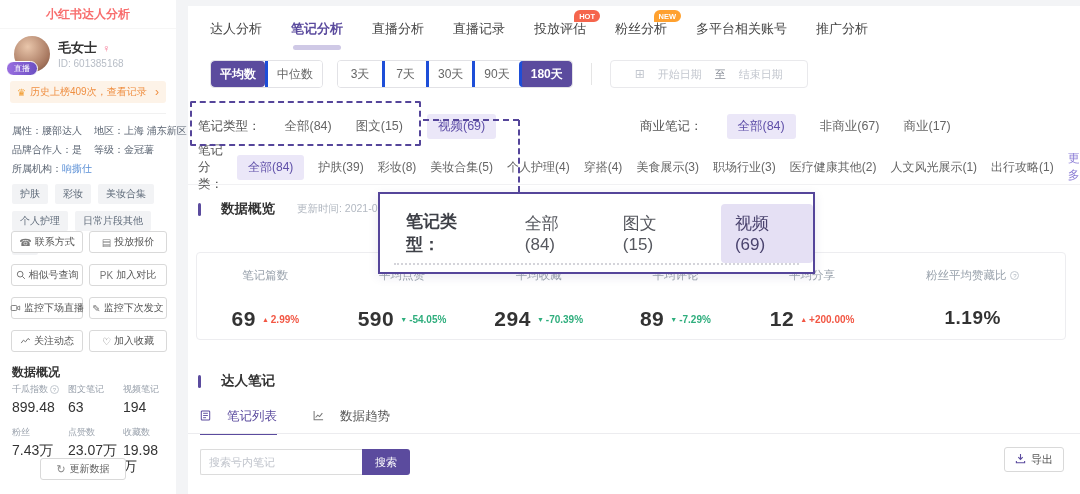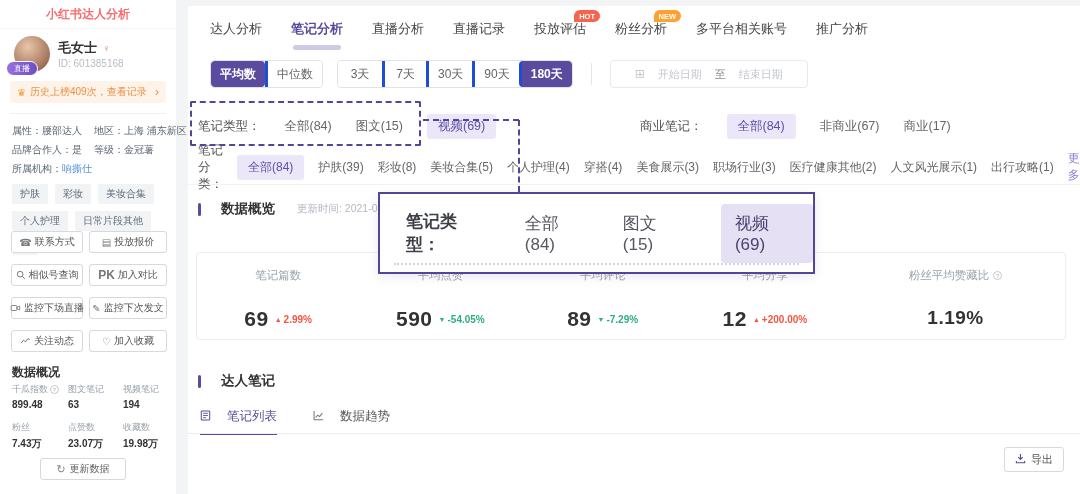--- a/index.html
+++ b/index.html
@@ -28,21 +28,21 @@
   .attrs .link{color:#5a8fd6;cursor:pointer}
   .tags{position:absolute;left:12px;top:184px;width:158px;display:flex;flex-wrap:wrap;gap:7px 7px}
   .tag{background:#f2f3f5;color:#5f6b7a;font-size:10px;padding:3px 8px;border-radius:2px;white-space:nowrap}
   .actions{position:absolute;left:11px;top:231px;width:156px;display:grid;grid-template-columns:72px 78px;gap:11px 6px}
   .act{height:22px;border:1px solid #d9d9d9;border-radius:3px;display:flex;align-items:center;justify-content:center;
        gap:3px;font-size:10px;color:#555;background:#fff;white-space:nowrap;cursor:pointer}
   .act .ic{font-size:10px;color:#777;display:flex;align-items:center}
   .sb-stats-title{position:absolute;left:12px;top:364px;font-size:12px;font-weight:bold;color:#333}
   .sb-stats{position:absolute;left:12px;top:383px;width:158px;display:grid;grid-template-columns:56px 55px 47px;row-gap:11px}
   .ss .lb{font-size:9px;color:#98a0ab;display:flex;align-items:center;gap:2px;white-space:nowrap}
-  .ss .vl{font-size:10px;font-weight:bold;color:#333;margin-top:3px}
+  .ss .vl{font-size:14px;font-weight:normal;color:#333;margin-top:3px}
   .info-c{width:9px;height:9px;border:1px solid #c3c9d0;border-radius:50%;font-size:6px;color:#aab2bb;
           display:inline-flex;align-items:center;justify-content:center;flex:none;cursor:pointer}
   .refresh{position:absolute;left:40px;top:458px;width:86px;height:22px;border:1px solid #d9d9d9;border-radius:3px;
            background:#fff;display:flex;align-items:center;justify-content:center;gap:4px;font-size:10px;color:#666;cursor:pointer}
   .refresh .ic{color:#888;font-size:11px}
 
   
   .main{position:absolute;left:188px;top:6px;right:0;bottom:0;background:#fff}
   .tabs{position:absolute;left:22px;top:14px;display:flex;gap:29px}
   .tab{position:relative;font-size:13px;color:#444;cursor:pointer;white-space:nowrap}
@@ -173,21 +173,21 @@
       <div class="act">
         <span class="ic">
             <svg width="10" height="10" viewBox="0 0 12 12">
               <circle cx="5" cy="5" r="3.4" fill="none" stroke="#777" stroke-width="1.2"></circle>
               <line x1="7.6" y1="7.6" x2="10.6" y2="10.6" stroke="#777" stroke-width="1.2"></line>
             </svg>
           </span>
         <span>相似号查询</span>
       </div>
       <div class="act">
-        <span class="ic" style="font-size:12px;font-weight:bold">PK</span>
+        <span class="ic" style="font-size:10px;font-weight:normal">PK</span>
         <span>加入对比</span>
       </div>
       <div class="act">
         <span class="ic">
             <svg width="11" height="10" viewBox="0 0 12 12">
               <rect x="0.8" y="3" width="6.8" height="6" rx="1.2" fill="none" stroke="#777" stroke-width="1.1"></rect>
               <path d="M8 5.2 L11 3.6 V8.4 L8 6.8 Z" fill="none" stroke="#777" stroke-width="1"></path>
             </svg>
           </span>
         <span>监控下场直播</span>
@@ -356,20 +356,32 @@
         <div class="mvalrow">
           <span class="mval">590</span>
           <span class="mchg down">
               <span class="tri">▼</span>
               <span>-54.05%</span>
             </span>
         </div>
       </div>
       <div class="mcell">
         <div class="mlabel">
+            <span>平均收藏</span>
+          </div>
+        <div class="mvalrow">
+          <span class="mval">294</span>
+          <span class="mchg down">
+              <span class="tri">▼</span>
+              <span>-70.39%</span>
+            </span>
+        </div>
+      </div>
+      <div class="mcell">
+        <div class="mlabel">
             <span>平均评论</span>
           </div>
         <div class="mvalrow">
           <span class="mval">89</span>
           <span class="mchg down">
               <span class="tri">▼</span>
               <span>-7.29%</span>
             </span>
         </div>
       </div>
@@ -413,20 +425,24 @@
       <div class="ntab">
         <span><svg width="11" height="11" viewBox="0 0 12 12">
               <path d="M1.2 1 V10.6 H11" fill="none" stroke="#777" stroke-width="1.1"></path>
               <polyline points="2.8,8.2 5.2,5.6 7.2,7.2 10.2,3.4" fill="none" stroke="#777" stroke-width="1.1"></polyline>
             </svg></span>
         <span>数据趋势</span>
       </div>
     </div>
     <div class="hr2"></div>
 
+    <div class="searchrow">
+      <input class="sinput" type="text" placeholder="搜索号内笔记" style="">
+      <button class="searchbtn">搜索</button>
+    </div>
 
     <div class="export">
       <span><svg width="11" height="11" viewBox="0 0 12 12">
             <path d="M6 1 V7 M3.6 4.6 L6 7 L8.4 4.6" fill="none" stroke="#5b4b9e" stroke-width="1.2"></path>
             <path d="M1.5 8.6 V10.6 H10.5 V8.6" fill="none" stroke="#5b4b9e" stroke-width="1.2"></path>
           </svg></span>
       <span>导出</span>
     </div>
   </div>
 

